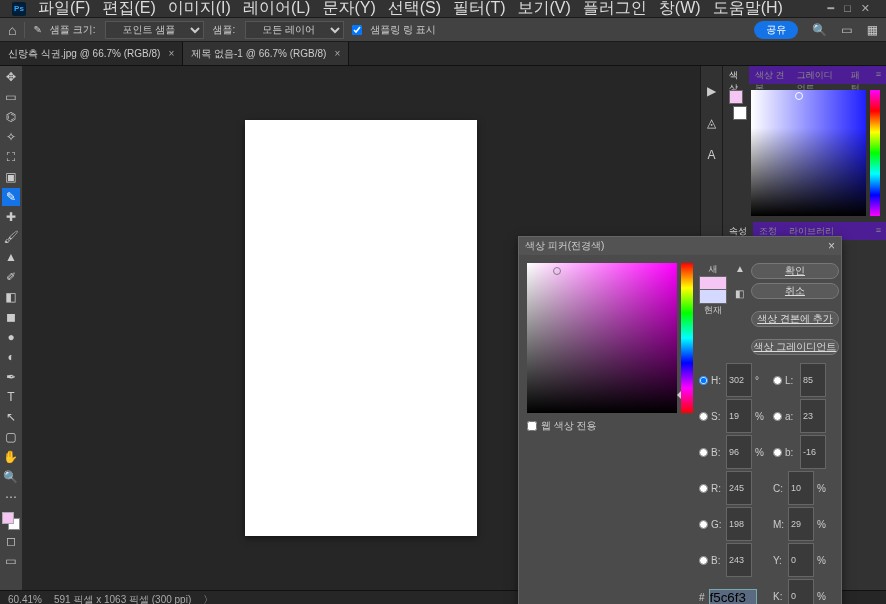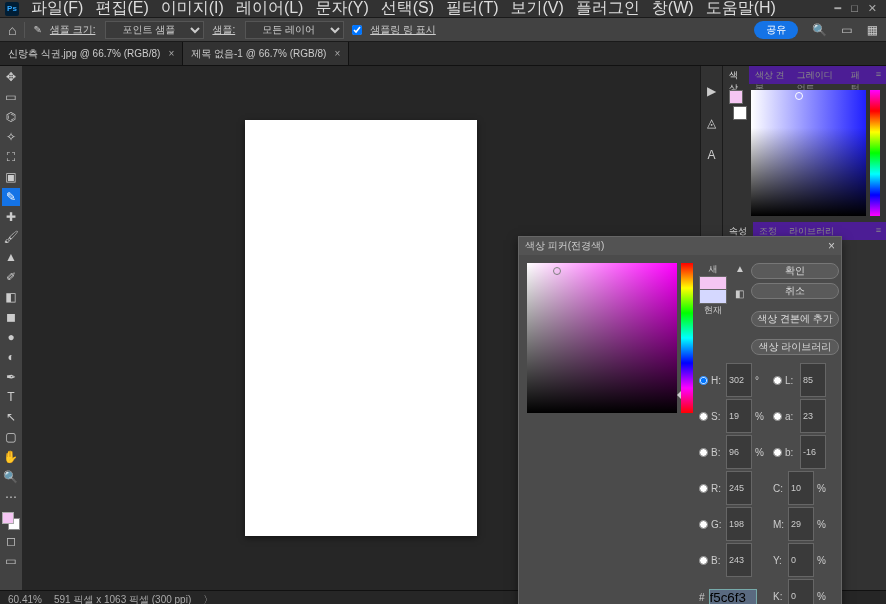--- a/index.html
+++ b/index.html
@@ -1,25 +1,25 @@
 <!DOCTYPE html>
 <html><head>
 <meta charset="utf-8">
 <style>
 * { margin: 0; padding: 0; box-sizing: border-box; font-family: "Malgun Gothic", sans-serif; }
 body { background: #323232; color: #ccc; font-size: 10px; overflow: hidden; width: 886px; height: 604px; }
-.menubar { background: #323232; height: 18px; display: flex; align-items: center; padding: 0 5px; border-bottom: 1px solid #1a1a1a; }
+.menubar { background: #323232; height: 18px; display: flex; align-items: center; padding: 0 12px; border-bottom: 1px solid #1a1a1a; }
 .menubar .ps-logo { width: 14px; height: 14px; background: #001e36; color: #31a8ff; display: flex; align-items: center; justify-content: center; font-size: 8px; font-weight: bold; border-radius: 2px; margin-right: 6px; }
 .menubar .menu-item { padding: 2px 6px; color: #ddd; font-size: 16px; }
 .menubar .win-ctrl { margin-left: auto; display: flex; gap: 10px; padding-right: 4px; color: #aaa; font-size: 11px; }
 .optbar { background: #424242; height: 24px; display: flex; align-items: center; padding: 0 8px; gap: 8px; border-bottom: 1px solid #1a1a1a; font-size: 10px; }
 .optbar .home-icon { font-size: 14px; color: #ccc; }
 .optbar .sep { width: 1px; height: 16px; background: #555; }
 .optbar select { background: #3a3a3a; color: #ccc; border: 1px solid #555; height: 18px; font-size: 10px; padding: 0 12px; }
-.optbar label { margin-right: 2px; text-decoration: underline; }
+.optbar label { margin-right: 2px; }
 .optbar .share-btn { margin-left: auto; background: #1473e6; color: #fff; border: none; border-radius: 10px; padding: 2px 12px; font-size: 10px; }
 .optbar .r-icon { color: #ccc; font-size: 12px; margin-left: 6px; }
 .tabbar { background: #282828; height: 24px; display: flex; align-items: flex-start; border-bottom: 1px solid #111; }
 .tabbar .tab { height: 100%; display: flex; align-items: center; padding: 0 8px; border-right: 1px solid #111; font-size: 10px; color: #ccc; }
 .tabbar .tab.active { background: #323232; }
 .tabbar .tab .x { margin-left: 8px; color: #aaa; }
 .main { display: flex; height: 524px; }
 .toolbar { width: 22px; background: #424242; display: flex; flex-direction: column; align-items: center; padding-top: 2px; gap: 2px; }
 .toolbar .tool { width: 18px; height: 18px; display: flex; align-items: center; justify-content: center; color: #ccc; font-size: 12px; }
 .toolbar .tool.active { background: #1473e6; color: #fff; }
@@ -60,21 +60,21 @@
 .dialog .huebar { width: 12px; height: 150px; background: linear-gradient(to bottom,#f00,#ff0,#0f0,#0ff,#00f,#f0f,#f00); position: relative; }
 .dialog .huebar .ptr { position: absolute; top: 128px; left:-4px; width:0;height:0; border-top:4px solid transparent; border-bottom:4px solid transparent; border-right:4px solid #ccc; }
 .dialog .webonly { display:flex; align-items:center; gap:4px; }
 .dialog .right { flex: 1; display: flex; flex-direction: column; gap: 4px; }
 .dialog .preview-row { display: flex; gap: 6px; }
 .dialog .preview { width: 28px; }
 .dialog .preview .plabel { font-size: 9px; text-align: center; }
 .dialog .preview .pnew { width: 28px; height: 14px; background: #f5c6f3; border: 1px solid #666; }
 .dialog .preview .pcur { width: 28px; height: 14px; background: #d5d8ff; border: 1px solid #666; border-top: none; }
 .dialog .btns { flex: 1; display: flex; flex-direction: column; gap: 4px; }
-.dialog .btn { background: #5a5a5a; border: 1px solid #777; border-radius: 10px; height: 16px; color: #ddd; font-size: 10px; display: flex; align-items: center; justify-content: center; }
+.dialog .btn { background: #5a5a5a; border: 1px solid #777; border-radius: 10px; height: 16px; color: #ddd; font-size: 10px; display: flex; align-items: center; justify-content: center; text-decoration: underline; }
 .dialog .nums { display: grid; grid-template-columns: 1fr 1fr; gap: 2px 8px; margin-top: 4px; }
 .dialog .nrow { display: flex; align-items: center; gap: 3px; }
 .dialog .nrow input[type=radio] { width: 9px; height: 9px; }
 .dialog .nrow .lab { width: 12px; }
 .dialog .nrow .val { width: 26px; height: 13px; background: #3a3a3a; border: 1px solid #666; color: #ccc; font-size: 9px; padding: 16px 2px; }
 .dialog .nrow .unit { width: 10px; }
 .dialog .hexrow { display: flex; align-items: center; gap: 4px; margin-top: 2px; grid-column: 1; }
 .dialog .hexrow .val { width: 48px; background:#5a6a80; border:1px solid #7aa; }
 input[type=checkbox]{ width:10px; height:10px; }
 </style>
@@ -219,40 +219,44 @@
   <div class="dbody">
     <div class="left">
       <div class="sel-row">
         <div class="sv">
             <div class="cur"></div>
           </div>
         <div class="huebar">
             <div class="ptr"></div>
           </div>
       </div>
+      <div class="webonly">
+        <input type="checkbox" style="">
+        <span>웹 색상 전용</span>
+      </div>
     </div>
     <div class="right">
       <div class="preview-row">
         <div class="preview">
           <div class="plabel">새</div>
           <div class="pnew"></div>
           <div class="pcur"></div>
           <div class="plabel">현재</div>
         </div>
         <div style="display:flex;flex-direction:column;gap:14px;margin-left:2px;">
           <span>▲</span>
           <span>◧</span>
         </div>
         <div class="btns">
           <div class="btn">확인</div>
           <div class="btn">취소</div>
           <div style="height:4px"></div>
           <div class="btn">색상 견본에 추가</div>
           <div style="height:4px"></div>
-          <div class="btn">색상 라이브러리</div>
+          <div class="btn">색상 그레이디언트</div>
         </div>
       </div>
       <div class="nums">
         <div class="nrow">
             <input type="radio" checked="" style="">
             <span class="lab">H:</span>
             <input class="val" value="302" style="">
             <span class="unit">°</span>
           </div>
         <div class="nrow">

